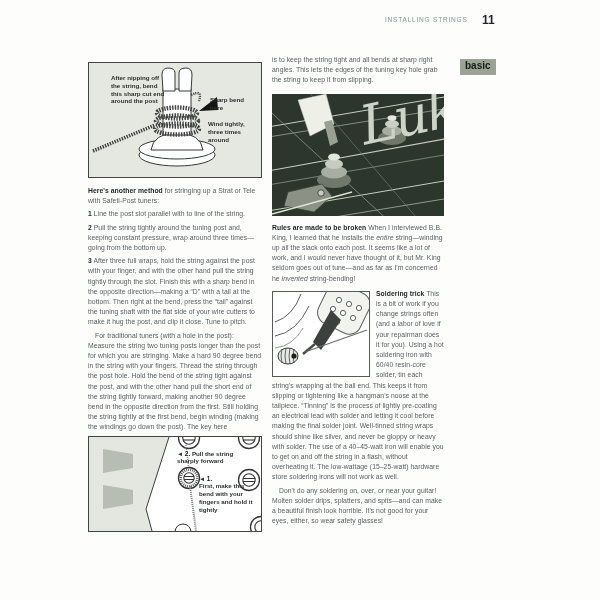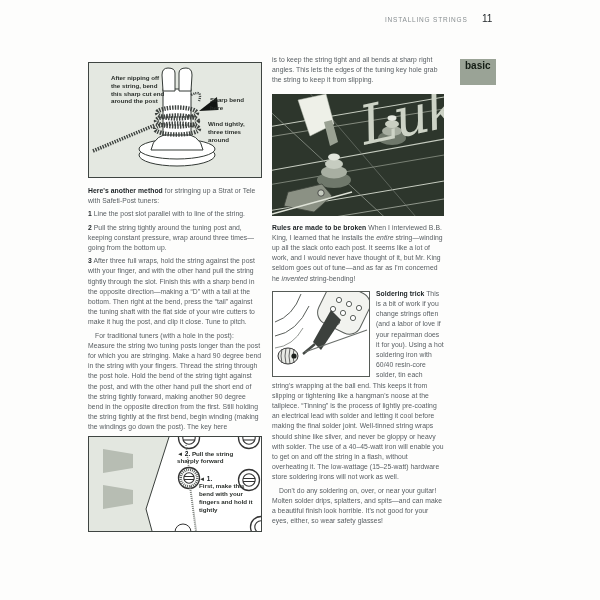--- a/index.html
+++ b/index.html
@@ -1,21 +1,21 @@
 <!DOCTYPE html>
 <html><head>
 <meta charset="utf-8">
 <style>
   html,body{margin:0;padding:0;background:#ffffff;}
   .page{position:relative;width:600px;height:600px;background:#fdfdfc;overflow:hidden;
         font-family:"Liberation Sans",sans-serif;}
   .hdr-title{position:absolute;top:16px;left:385px;font-size:6.5px;letter-spacing:0.8px;color:#888e91;}
-  .hdr-num{position:absolute;top:13px;left:482px;font-size:10px;font-weight:normal;color:#1e2427;}
+  .hdr-num{position:absolute;top:13px;left:482px;font-size:12px;font-weight:bold;color:#1e2427;}
   .tab-basic{position:absolute;top:59px;left:460px;background:#9aa396;color:#141d15;
-             font-weight:bold;font-size:10px;line-height:11px;padding:1px 5px 14px 5px;}
+             font-weight:bold;font-size:10px;line-height:11px;padding:1px 5px 4px 5px;}
   .col-left{position:absolute;left:88px;top:62px;width:174px;}
   .col-right{position:absolute;left:272px;top:55px;width:172px;}
   .body-text{font-size:6.8px;line-height:10.2px;color:#575d61;letter-spacing:0.05px;}
   .para{margin:0 0 3px 0;}
   .bold-lead{font-weight:bold;color:#1b2124;}
   .num{font-weight:bold;color:#1b2124;}
   .italic{font-style:italic;}
   .indent{text-indent:7px;}
   .diagram-top{position:relative;width:172px;height:114px;background:#e4e8e1;border:1px solid #3f4542;margin-bottom:8px;}
   .diagram-bottom{position:relative;width:172px;height:94px;background:#ffffff;border:1px solid #3f4542;margin-top:2px;overflow:hidden;}

